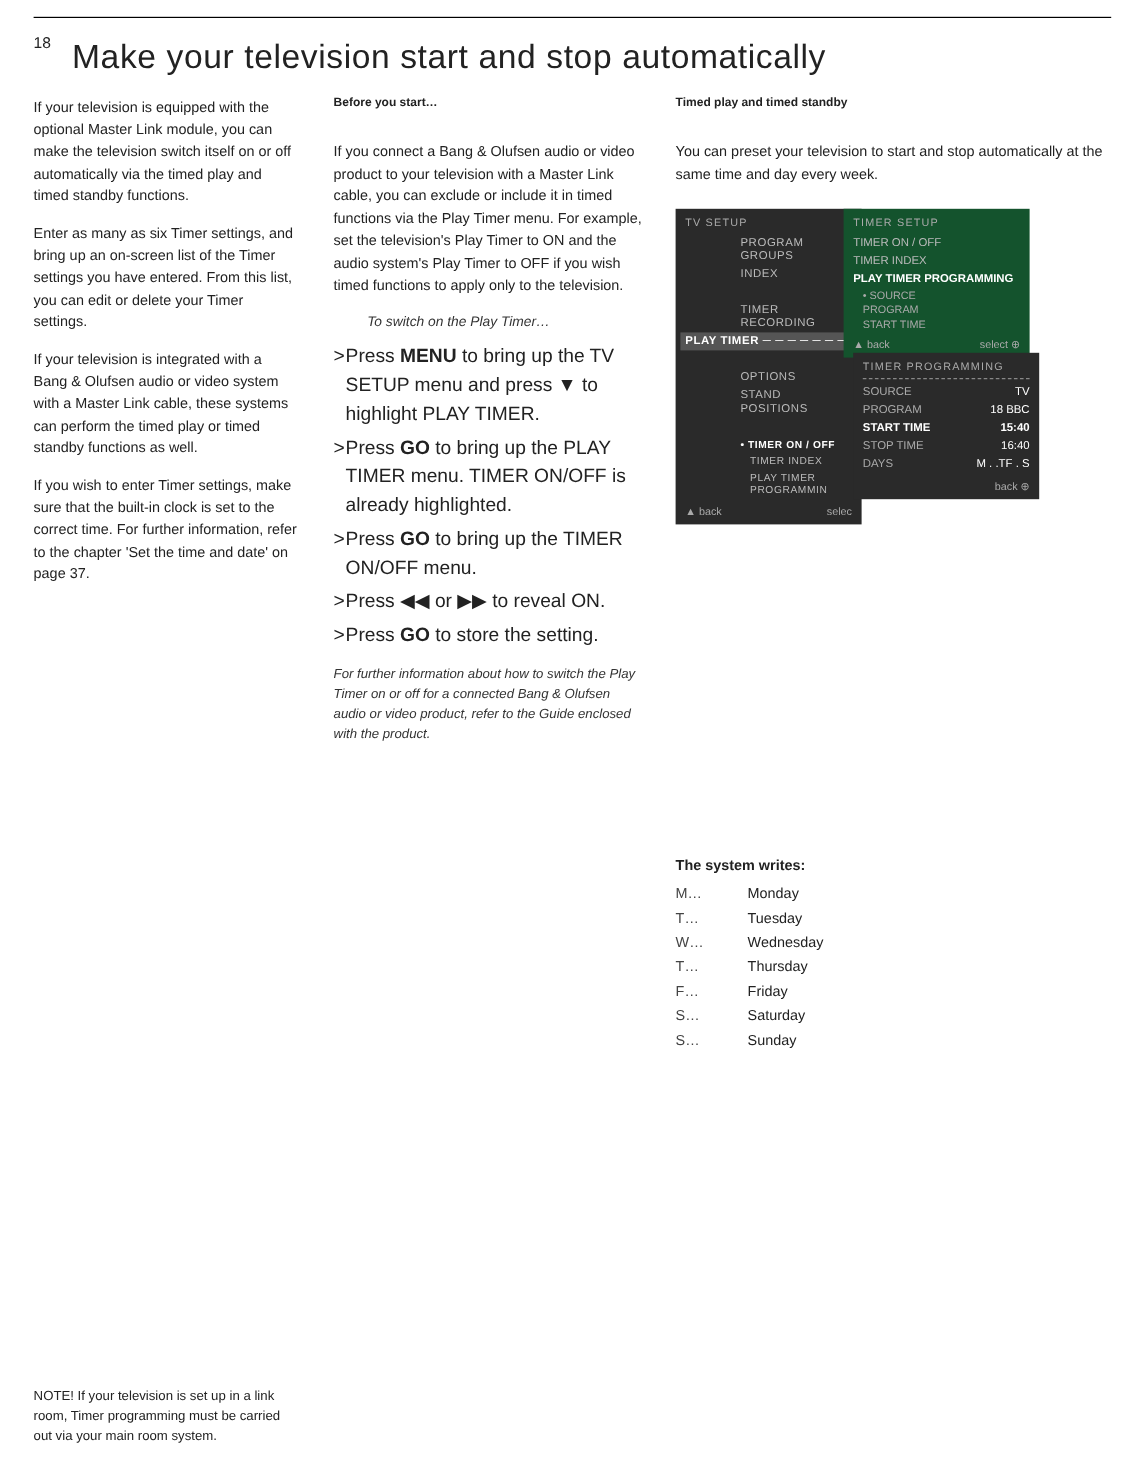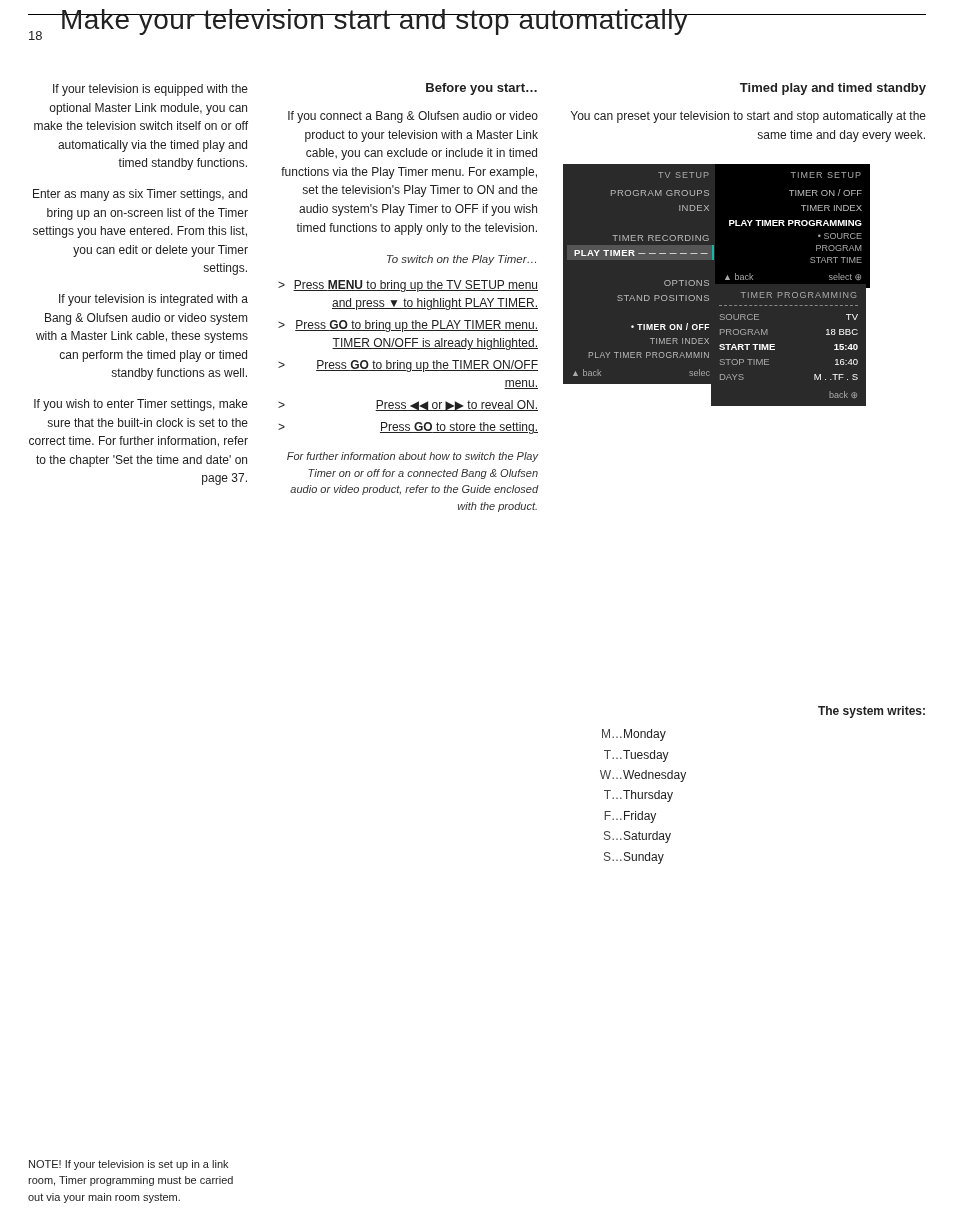--- a/index.html
+++ b/index.html
@@ -14,21 +14,21 @@
     }
     .page-number {
       position: absolute;
       top: 28px;
       left: 28px;
       font-size: 13px;
       color: #222;
     }
     .page-title {
       position: absolute;
-      top: 4px;
+      top: 32px;
       left: 60px;
       right: 28px;
       font-size: 28px;
       font-weight: 300;
       color: #222;
       letter-spacing: 0.5px;
     }
     .top-border {
       position: absolute;
       top: 14px;
@@ -36,67 +36,65 @@
       right: 28px;
       height: 1px;
       background: #000;
     }
     .content-area {
       position: absolute;
       top: 80px;
       left: 28px;
       right: 28px;
       bottom: 40px;
-      text-align: right;
     }
     .left-col {
       position: absolute;
       left: 0;
       top: 0;
       width: 220px;
     }
     .mid-col {
       position: absolute;
       left: 250px;
       top: 0;
       width: 260px;
     }
     .right-col {
       position: absolute;
       left: 535px;
       top: 0;
       right: 0;
     }
     .section-heading {
-      font-size: 13px;
-      font-weight: bold;
-      margin-bottom: 12px;
+      font-size: 10px;
+      font-weight: bold;
+      margin-bottom: 26px;
     }
     p {
       font-size: 12px;
       line-height: 1.55;
       margin-bottom: 12px;
       color: #222;
     }
     .italic-text {
       font-style: italic;
       font-size: 11.5px;
       line-height: 1.5;
       margin-top: 14px;
       margin-bottom: 8px;
       color: #333;
       margin-left: 28px;
     }
     .step-item {
-      font-size: 12px;
+      font-size: 16px;
       line-height: 1.5;
       margin-bottom: 4px;
       padding-left: 10px;
       position: relative;
-      text-decoration: underline;
     }
     .step-item::before {
       content: '>';
       position: absolute;
       left: 0;
       top: 0;
     }
     .bold-word {
       font-weight: bold;
     }
@@ -127,20 +125,21 @@
       color: #aaa;
       font-size: 9px;
       margin-bottom: 5px;
       letter-spacing: 1px;
     }
     .menu-panel .menu-item {
       padding: 2px 0;
       color: #bbb;
       font-size: 9.5px;
       letter-spacing: 0.5px;
+      margin-left: 46px;
     }
     .menu-panel .menu-item.active {
       color: #fff;
       font-weight: bold;
     }
     .menu-panel .menu-item.highlighted {
       background: #555;
       color: #fff;
       padding: 2px 4px;
       margin: 0 -4px;
@@ -150,22 +149,22 @@
       justify-content: space-between;
       margin-top: 6px;
       font-size: 9px;
       color: #aaa;
     }
 
     
     .menu-panel-2 {
       position: absolute;
       top: 0;
-      left: 152px;
-      background: #000000;
+      left: 140px;
+      background: #14532d;
       color: #ccc;
       font-size: 9.5px;
       padding: 6px 8px;
       width: 155px;
     }
     .menu-panel-2 .menu-title {
       font-size: 9px;
       color: #aaa;
       letter-spacing: 1px;
       margin-bottom: 5px;

